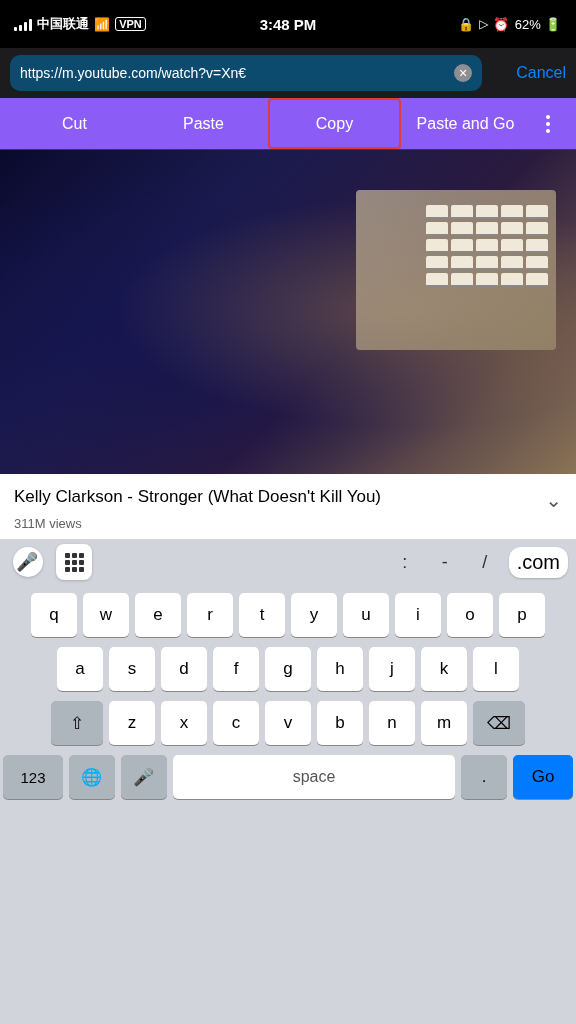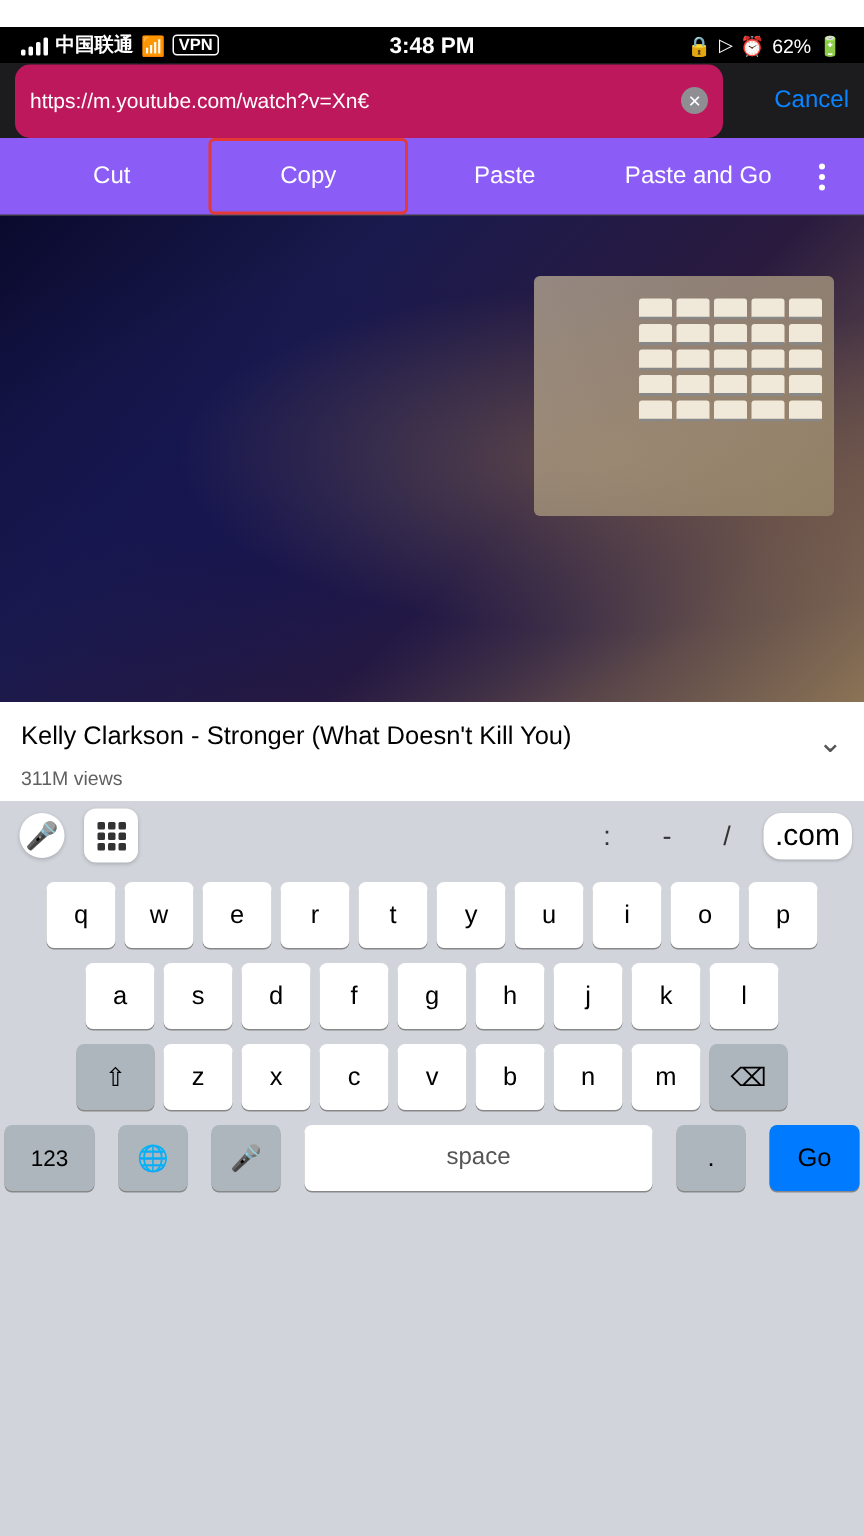--- a/index.html
+++ b/index.html
@@ -15,23 +15,22 @@
     }
 
     
     .status-bar {
       background: #000;
       color: #fff;
       display: flex;
       align-items: center;
       justify-content: space-between;
       padding: 0 14px;
-      height: 24px;
-      flex-shrink: 0;
-      margin-top: 18px;
+      height: 48px;
+      flex-shrink: 0;
     }
     .status-left {
       display: flex;
       align-items: center;
       gap: 5px;
       font-size: 13px;
       font-weight: 600;
     }
     .status-center {
       font-size: 15px;
@@ -63,27 +62,27 @@
       background: #1c1c1e;
       display: flex;
       align-items: center;
       padding: 6px 10px;
       gap: 8px;
       height: 50px;
       flex-shrink: 0;
     }
     .address-input-wrap {
       flex: 1;
-      background: #be185d;
+      background: #0c4a6e;
       border-radius: 10px;
       display: flex;
       align-items: center;
       padding: 6px 10px;
       gap: 6px;
-      height: 49px;
+      height: 36px;
     }
     .address-text {
       color: #fff;
       font-size: 14px;
       flex: 1;
       white-space: nowrap;
       overflow: hidden;
       text-overflow: ellipsis;
     }
     .x-btn {
@@ -345,21 +344,21 @@
     }
     .key.shift-key {
       min-width: 52px;
     }
     .key.backspace-key {
       min-width: 52px;
     }
 
     .bottom-row {
       display: flex;
-      gap: 16px;
+      gap: 6px;
       justify-content: center;
       margin-bottom: 4px;
     }
   </style>
 </head>
 <body>
 
 <div class="status-bar">
   <div class="status-left">
     <div class="signal-bars">
@@ -385,22 +384,22 @@
 <div class="address-bar-row">
   <div class="address-input-wrap">
     <span class="address-text">https://m.youtube.com/watch?v=Xn€</span>
     <div class="x-btn">✕</div>
   </div>
   <span class="cancel-btn">Cancel</span>
 </div>
 
 <div class="context-menu-bar">
   <div class="ctx-item">Cut</div>
+  <div class="ctx-item">Paste</div>
   <div class="ctx-item highlighted">Copy</div>
-  <div class="ctx-item">Paste</div>
   <div class="ctx-item">Paste and Go</div>
   <div class="ctx-more">
     <div class="three-dots">
       <span></span>
         <span></span>
         <span></span>
     </div>
   </div>
 </div>
 

